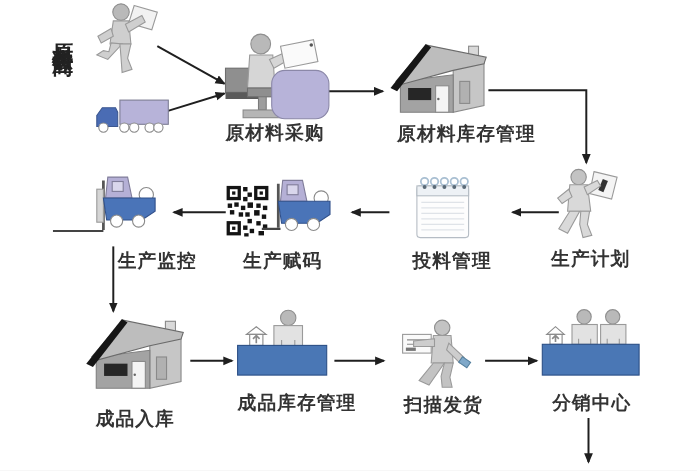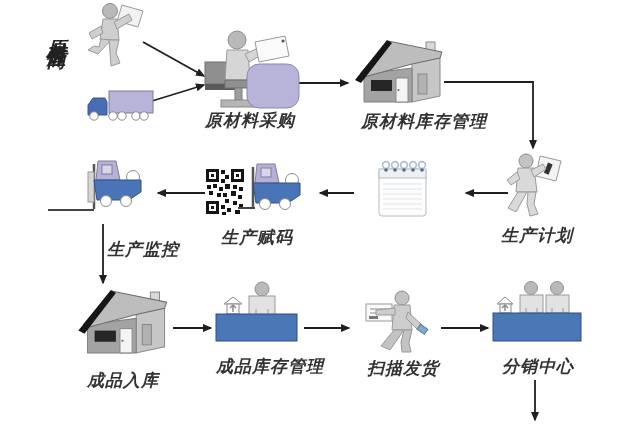--- a/index.html
+++ b/index.html
@@ -1,18 +1,18 @@
 <!DOCTYPE html>
 <html><head>
 <meta charset="utf-8">
 <style>
   html,body{margin:0;padding:0;background:#e9e9e9;}
   #canvas{
     position:relative;width:634px;height:428px;background:#ffffff;
-    overflow:hidden;font-family:"DejaVu Sans","Liberation Sans",sans-serif;font-style:italic;
+    overflow:hidden;font-family:"DejaVu Sans","Liberation Sans",sans-serif;
   }
   .node{position:absolute;}
   .label{
     position:absolute;transform:translateX(-50%);white-space:nowrap;
     font-size:17px;font-weight:600;color:#333;letter-spacing:1px;
   }
   .vlabel{
     position:absolute;writing-mode:vertical-rl;text-orientation:upright;
     font-size:19px;font-weight:600;color:#222;letter-spacing:2px;line-height:1;
   }
@@ -137,20 +137,21 @@
         <circle cx="39" cy="9" r="3.4" fill="none" stroke="#a9bfd2" stroke-width="1.6"></circle>
         <circle cx="48" cy="9" r="3.4" fill="none" stroke="#a9bfd2" stroke-width="1.6"></circle>
         <circle cx="12" cy="14" r="1.8" fill="#5b6b78"></circle>
           <circle cx="21" cy="14" r="1.8" fill="#5b6b78"></circle>
         <circle cx="30" cy="14" r="1.8" fill="#5b6b78"></circle>
           <circle cx="39" cy="14" r="1.8" fill="#5b6b78"></circle>
         <circle cx="48" cy="14" r="1.8" fill="#5b6b78"></circle>
       </g>
     </svg>
   </div>
+  <div class="label" style="left:411px;top:226px;">投料管理</div>
 
   <div class="node" style="left:205px;top:162px;">
     <svg width="98" height="58" viewBox="0 0 98 58">
       <g>
         <rect x="0" y="6" width="40" height="48" fill="#fff"></rect>
         <g fill="#141414">
           <rect x="1" y="7" width="13" height="13"></rect>
             <rect x="26" y="7" width="13" height="13"></rect>
           <rect x="1" y="39" width="13" height="13"></rect>
           <rect x="16" y="8" width="4" height="4"></rect>
@@ -206,21 +207,21 @@
       <line x1="46" y1="6" x2="46" y2="51" stroke="#555" stroke-width="2.5"></line>
       <rect x="40" y="14" width="6" height="30" fill="#d5d5d5" stroke="#9a9a9a"></rect>
       <polygon points="50,3 68,3 72,22 48,22" fill="#b5b0d6" stroke="#807d9a"></polygon>
       <rect x="54" y="7" width="10" height="9" fill="#d9d6ec" stroke="#807d9a"></rect>
       <circle cx="85" cy="19" r="6.5" fill="#fff" stroke="#8a8a8a"></circle>
       <polygon points="46,22 93,22 93,34 81,42 49,42" fill="#4a74b8" stroke="#31508a"></polygon>
       <circle cx="58" cy="43" r="5.5" fill="#fff" stroke="#8a8a8a"></circle>
       <circle cx="78" cy="43" r="5.5" fill="#fff" stroke="#8a8a8a"></circle>
     </svg>
   </div>
-  <div class="label" style="left:143px;top:226px;margin-top:12px;">生产监控</div>
+  <div class="label" style="left:143px;top:226px;">生产监控</div>
 
   <div class="node" style="left:75px;top:286px;">
     <svg width="95" height="73" viewBox="0 0 93 72">
       <polygon points="60,26 88,20 88,60 60,66" fill="#c6c6c6" stroke="#8a8a8a"></polygon>
       <rect x="74" y="6" width="9" height="16" fill="#d9d9d9" stroke="#8a8a8a"></rect>
       <polygon points="12,38 60,32 60,66 12,66" fill="#a3a3a3" stroke="#808080"></polygon>
       <polygon points="8,38 36,5 90,16 88,22 60,28 12,41" fill="#bdbdbd" stroke="#6b6b6b"></polygon>
       <path d="M3,44 L35,4 L40,7 L9,47 Z" fill="#161616"></path>
       <rect x="19" y="44" width="21" height="11" fill="#262626"></rect>
       <rect x="44" y="42" width="12" height="24" fill="#f4f4f4" stroke="#8a8a8a"></rect>

